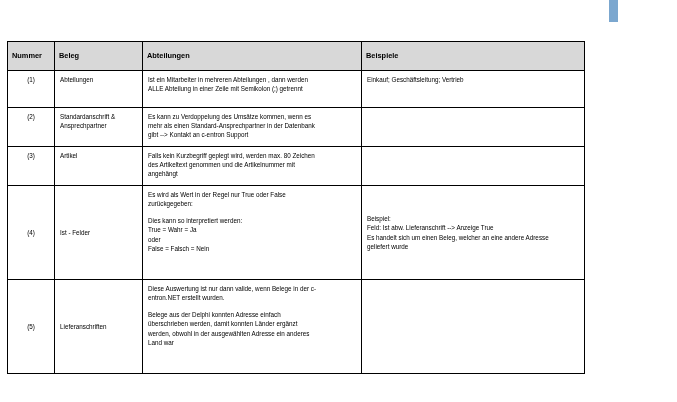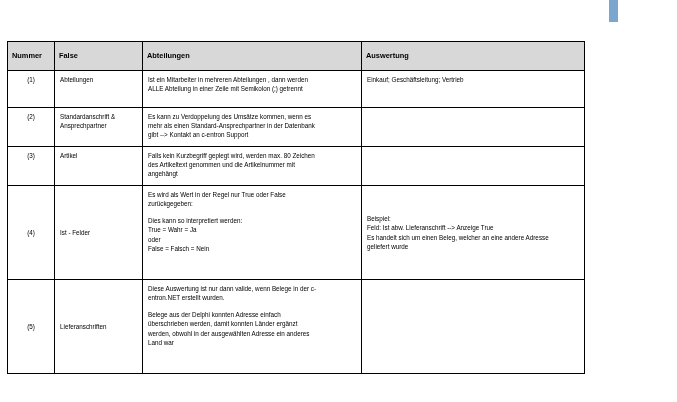--- a/index.html
+++ b/index.html
@@ -96,23 +96,23 @@
   <table class="doc-table">
     <colgroup>
       <col class="c-nummer">
       <col class="c-kurz">
       <col class="c-beschreibung">
       <col class="c-beispiele">
     </colgroup>
     <thead>
       <tr>
         <th>Nummer</th>
-        <th>False</th>
+        <th>Beleg</th>
         <th>Abteilungen</th>
-        <th>Auswertung</th>
+        <th>Beispiele</th>
       </tr>
     </thead>
     <tbody>
 
       <tr class="row-1">
         <td class="num">(1)</td>
         <td class="kurz">Abteilungen</td>
         <td class="beschreibung">
           <span class="ln">Ist ein Mitarbeiter in mehreren Abteilungen , dann werden</span>
           <span class="ln">ALLE Abteilung in einer Zeile mit Semikolon (;) getrennt</span>

